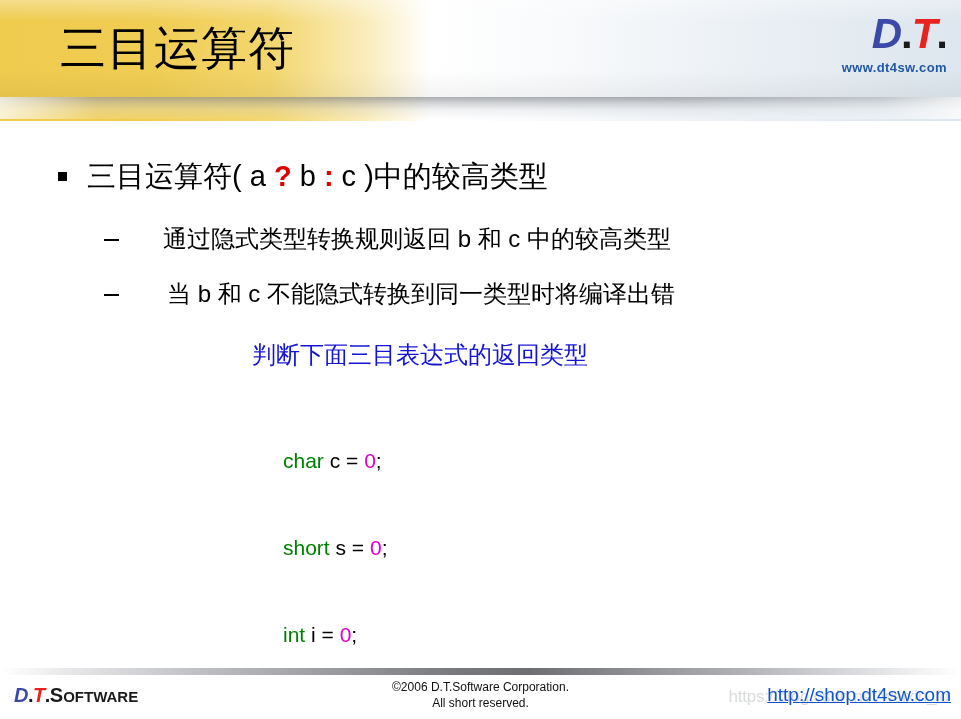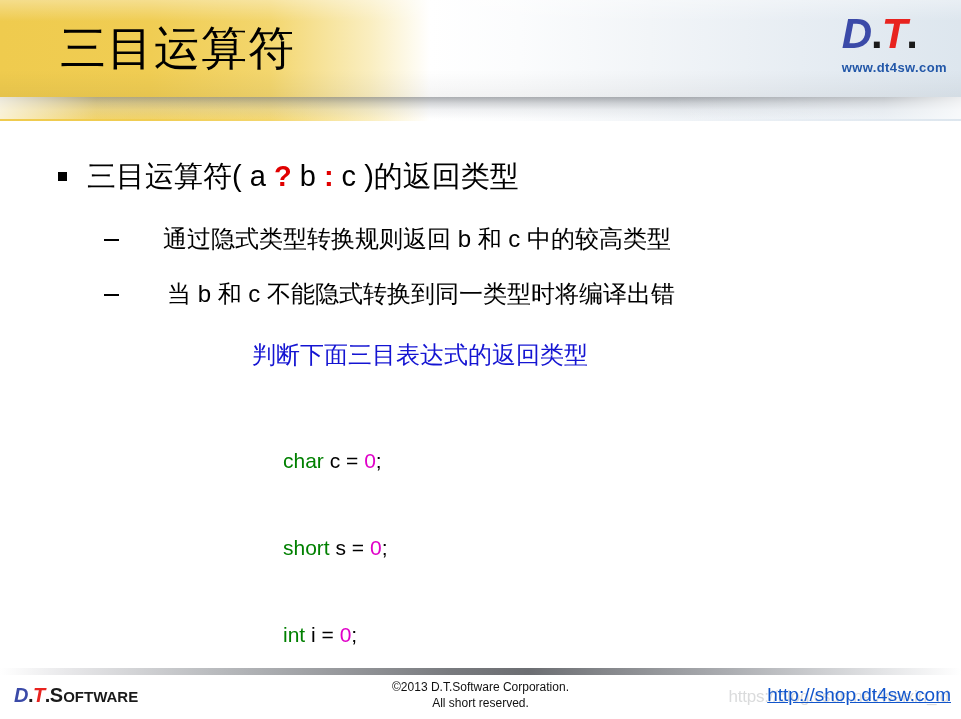--- a/index.html
+++ b/index.html
@@ -54,20 +54,21 @@
     font-weight: 400;
     letter-spacing: 1px;
     white-space: nowrap;
   }
 
   
   .logo-top {
     position: absolute;
     right: 14px;
     top: 12px;
+    text-align: right;
     line-height: 1;
   }
   .logo-top .mark {
     font-size: 42px;
     font-weight: bold;
     font-style: italic;
     letter-spacing: -1px;
     line-height: 44px;
     white-space: nowrap;
   }
@@ -283,21 +284,21 @@
     <div class="mark"><span class="d">D</span><span class="dot">.</span><span class="t">T</span><span class="dot">.</span></div>
     <div class="url">www.dt4sw.com</div>
   </div>
 </div>
 <div class="header-shadow"></div>
 
 <div class="content">
 
   <div class="bullet-l1">
     <span class="marker"></span>
-    <span class="text"><span>三目运算符( a </span><span class="op">?</span><span> b </span><span class="op-colon">:</span><span> c )的返回类型</span></span>
+    <span class="text"><span>三目运算符( a </span><span class="op">?</span><span> b </span><span class="op-colon">:</span><span> c )中的较高类型</span></span>
   </div>
 
   <div class="bullet-l2 row1">
     <span class="dash"></span>
     <span class="text">通过隐式类型转换规则返回 b 和 c 中的较高类型</span>
   </div>
 
   <div class="bullet-l2 row2">
     <span class="dash"></span>
     <span class="text">当 b 和 c 不能隐式转换到同一类型时将编译出错</span>
@@ -320,21 +321,21 @@
   </div>
 
 </div>
 
 <div class="footer-rule"></div>
 <div class="footer">
 
   <div class="footer-logo"><span class="d">D</span><span class="dot">.</span><span class="t">T</span><span class="dot">.</span><span class="sw"><span class="cap">S</span><span class="small">OFTWARE</span></span></div>
 
   <div class="copyright">
-    <div>©2013 D.T.Software Corporation.</div>
+    <div>©2006 D.T.Software Corporation.</div>
     <div>All short reserved.</div>
   </div>
 
   <div class="shop-wrap">
     <span class="shop-watermark">https://blog.csdn.net/weixin_id</span>
     <span class="shop-link">http://shop.dt4sw.com</span>
   </div>
 
 </div>
 

